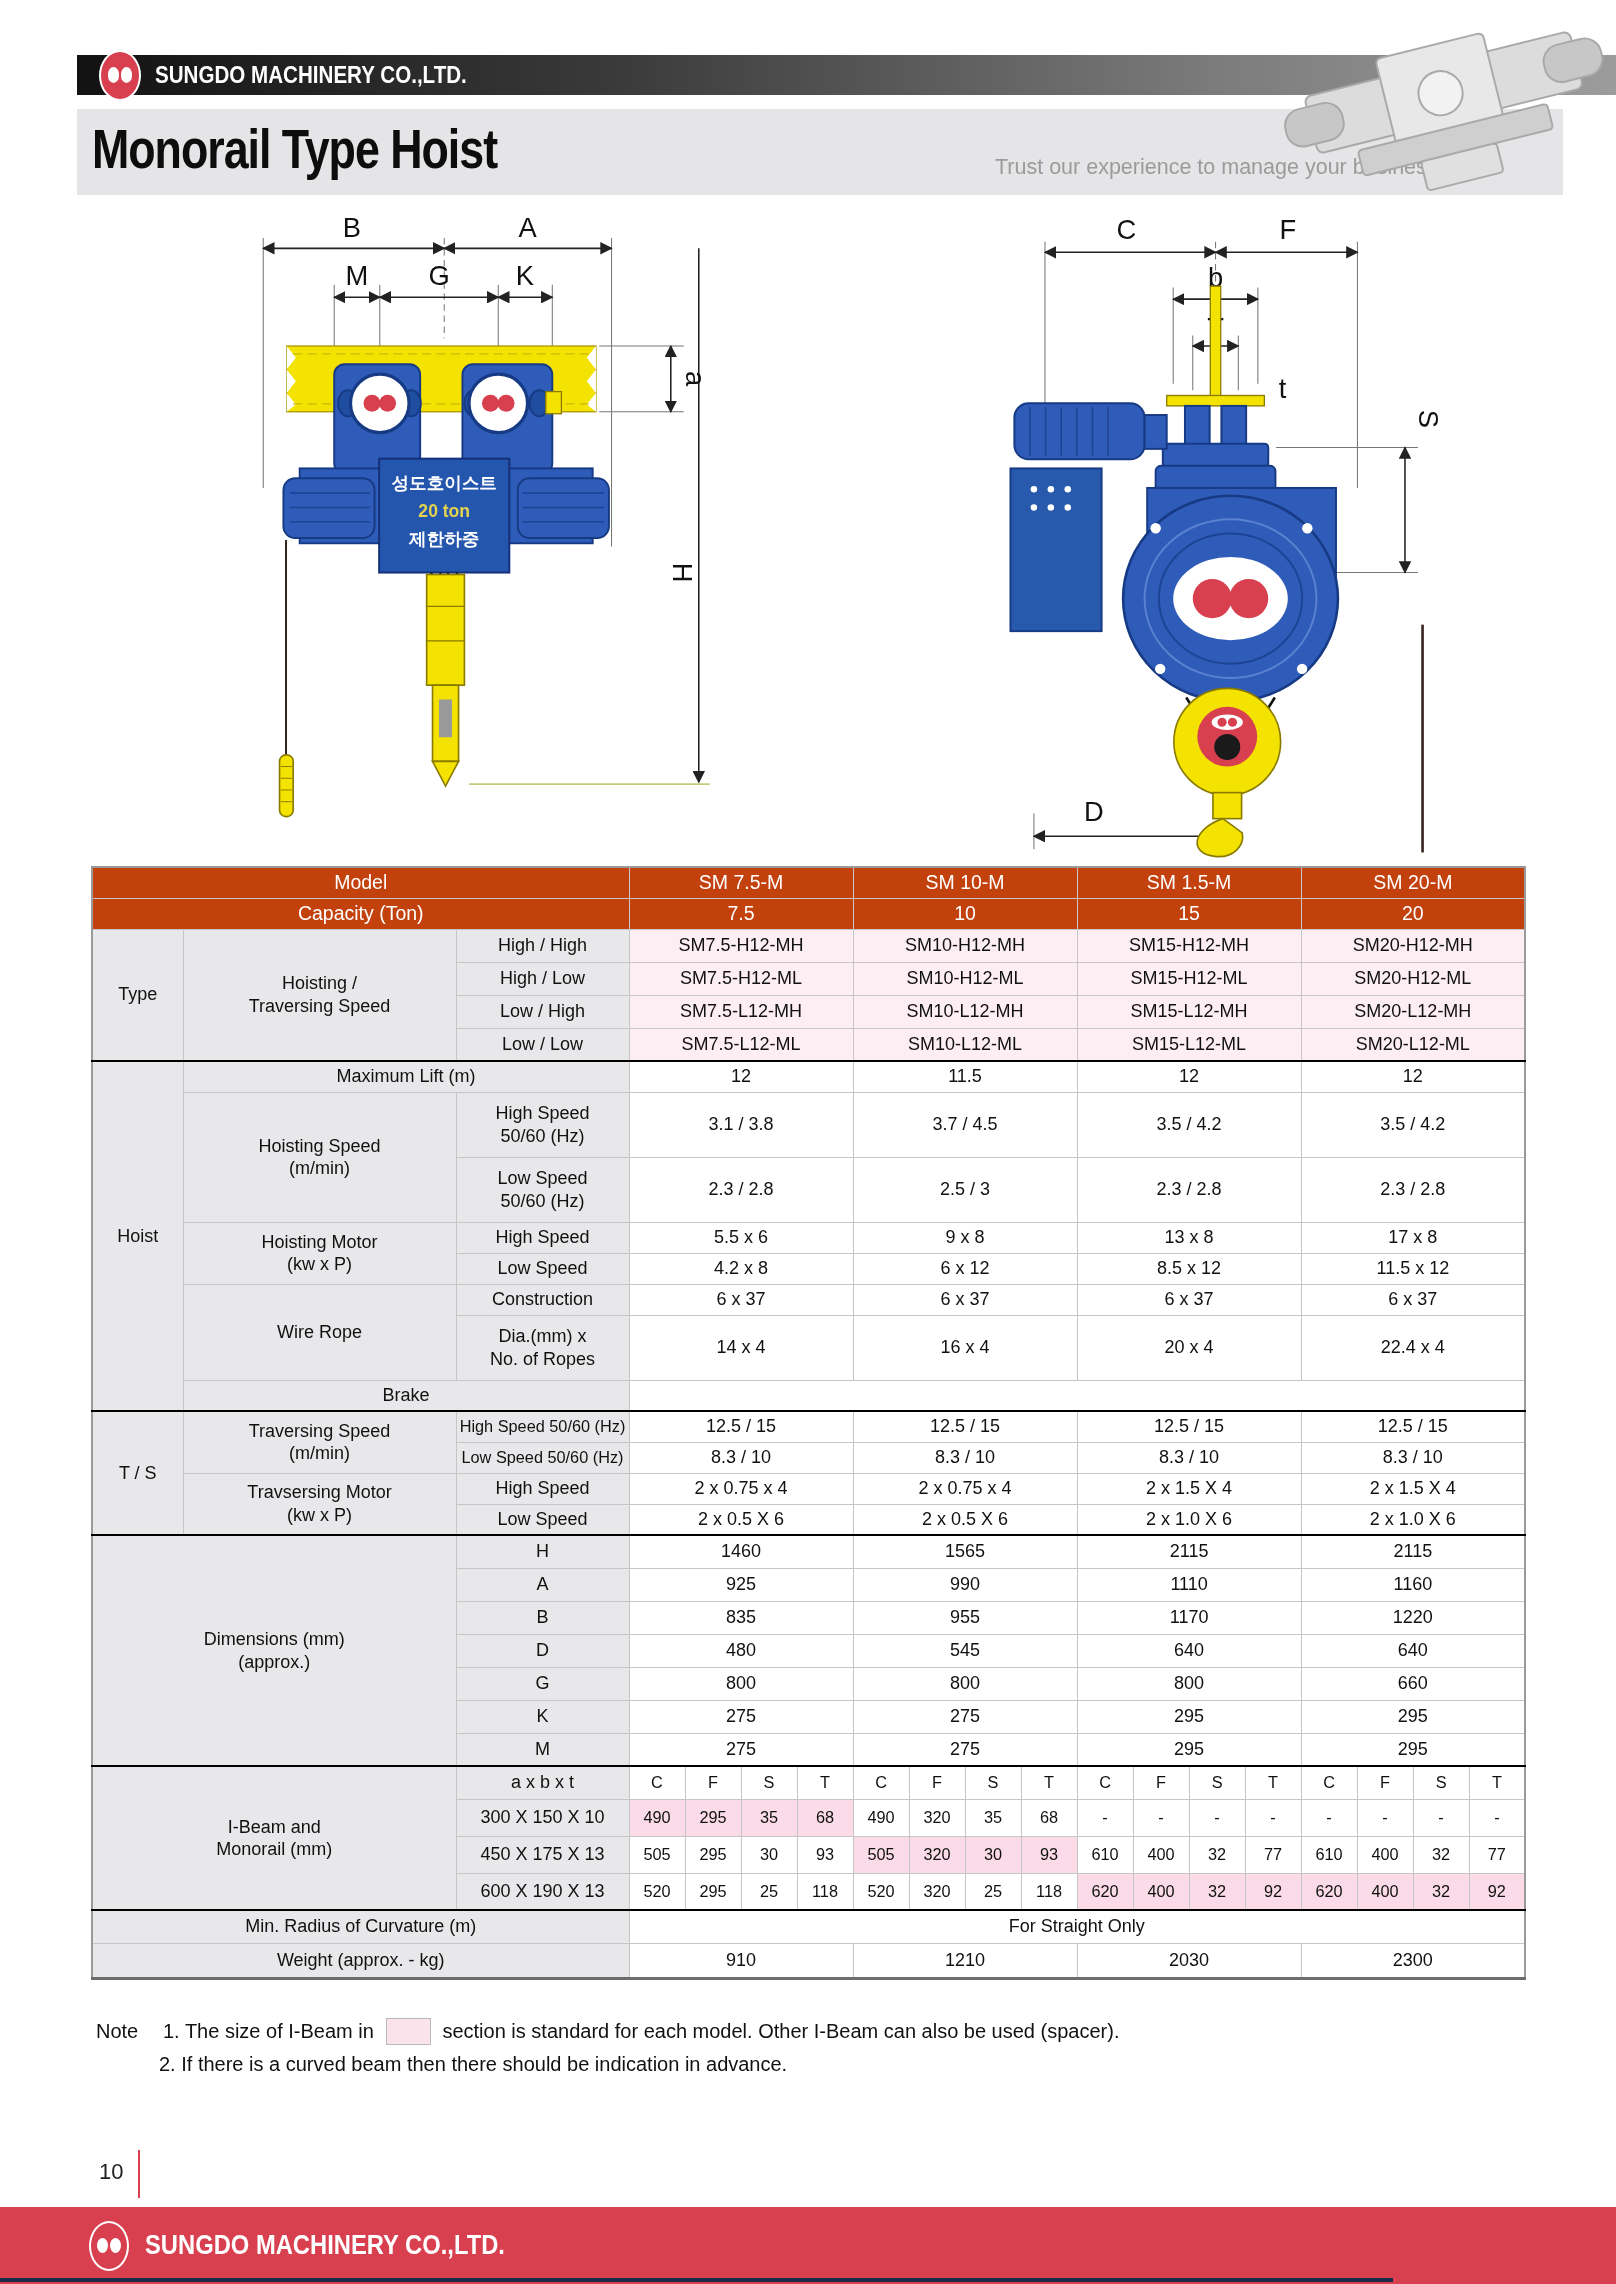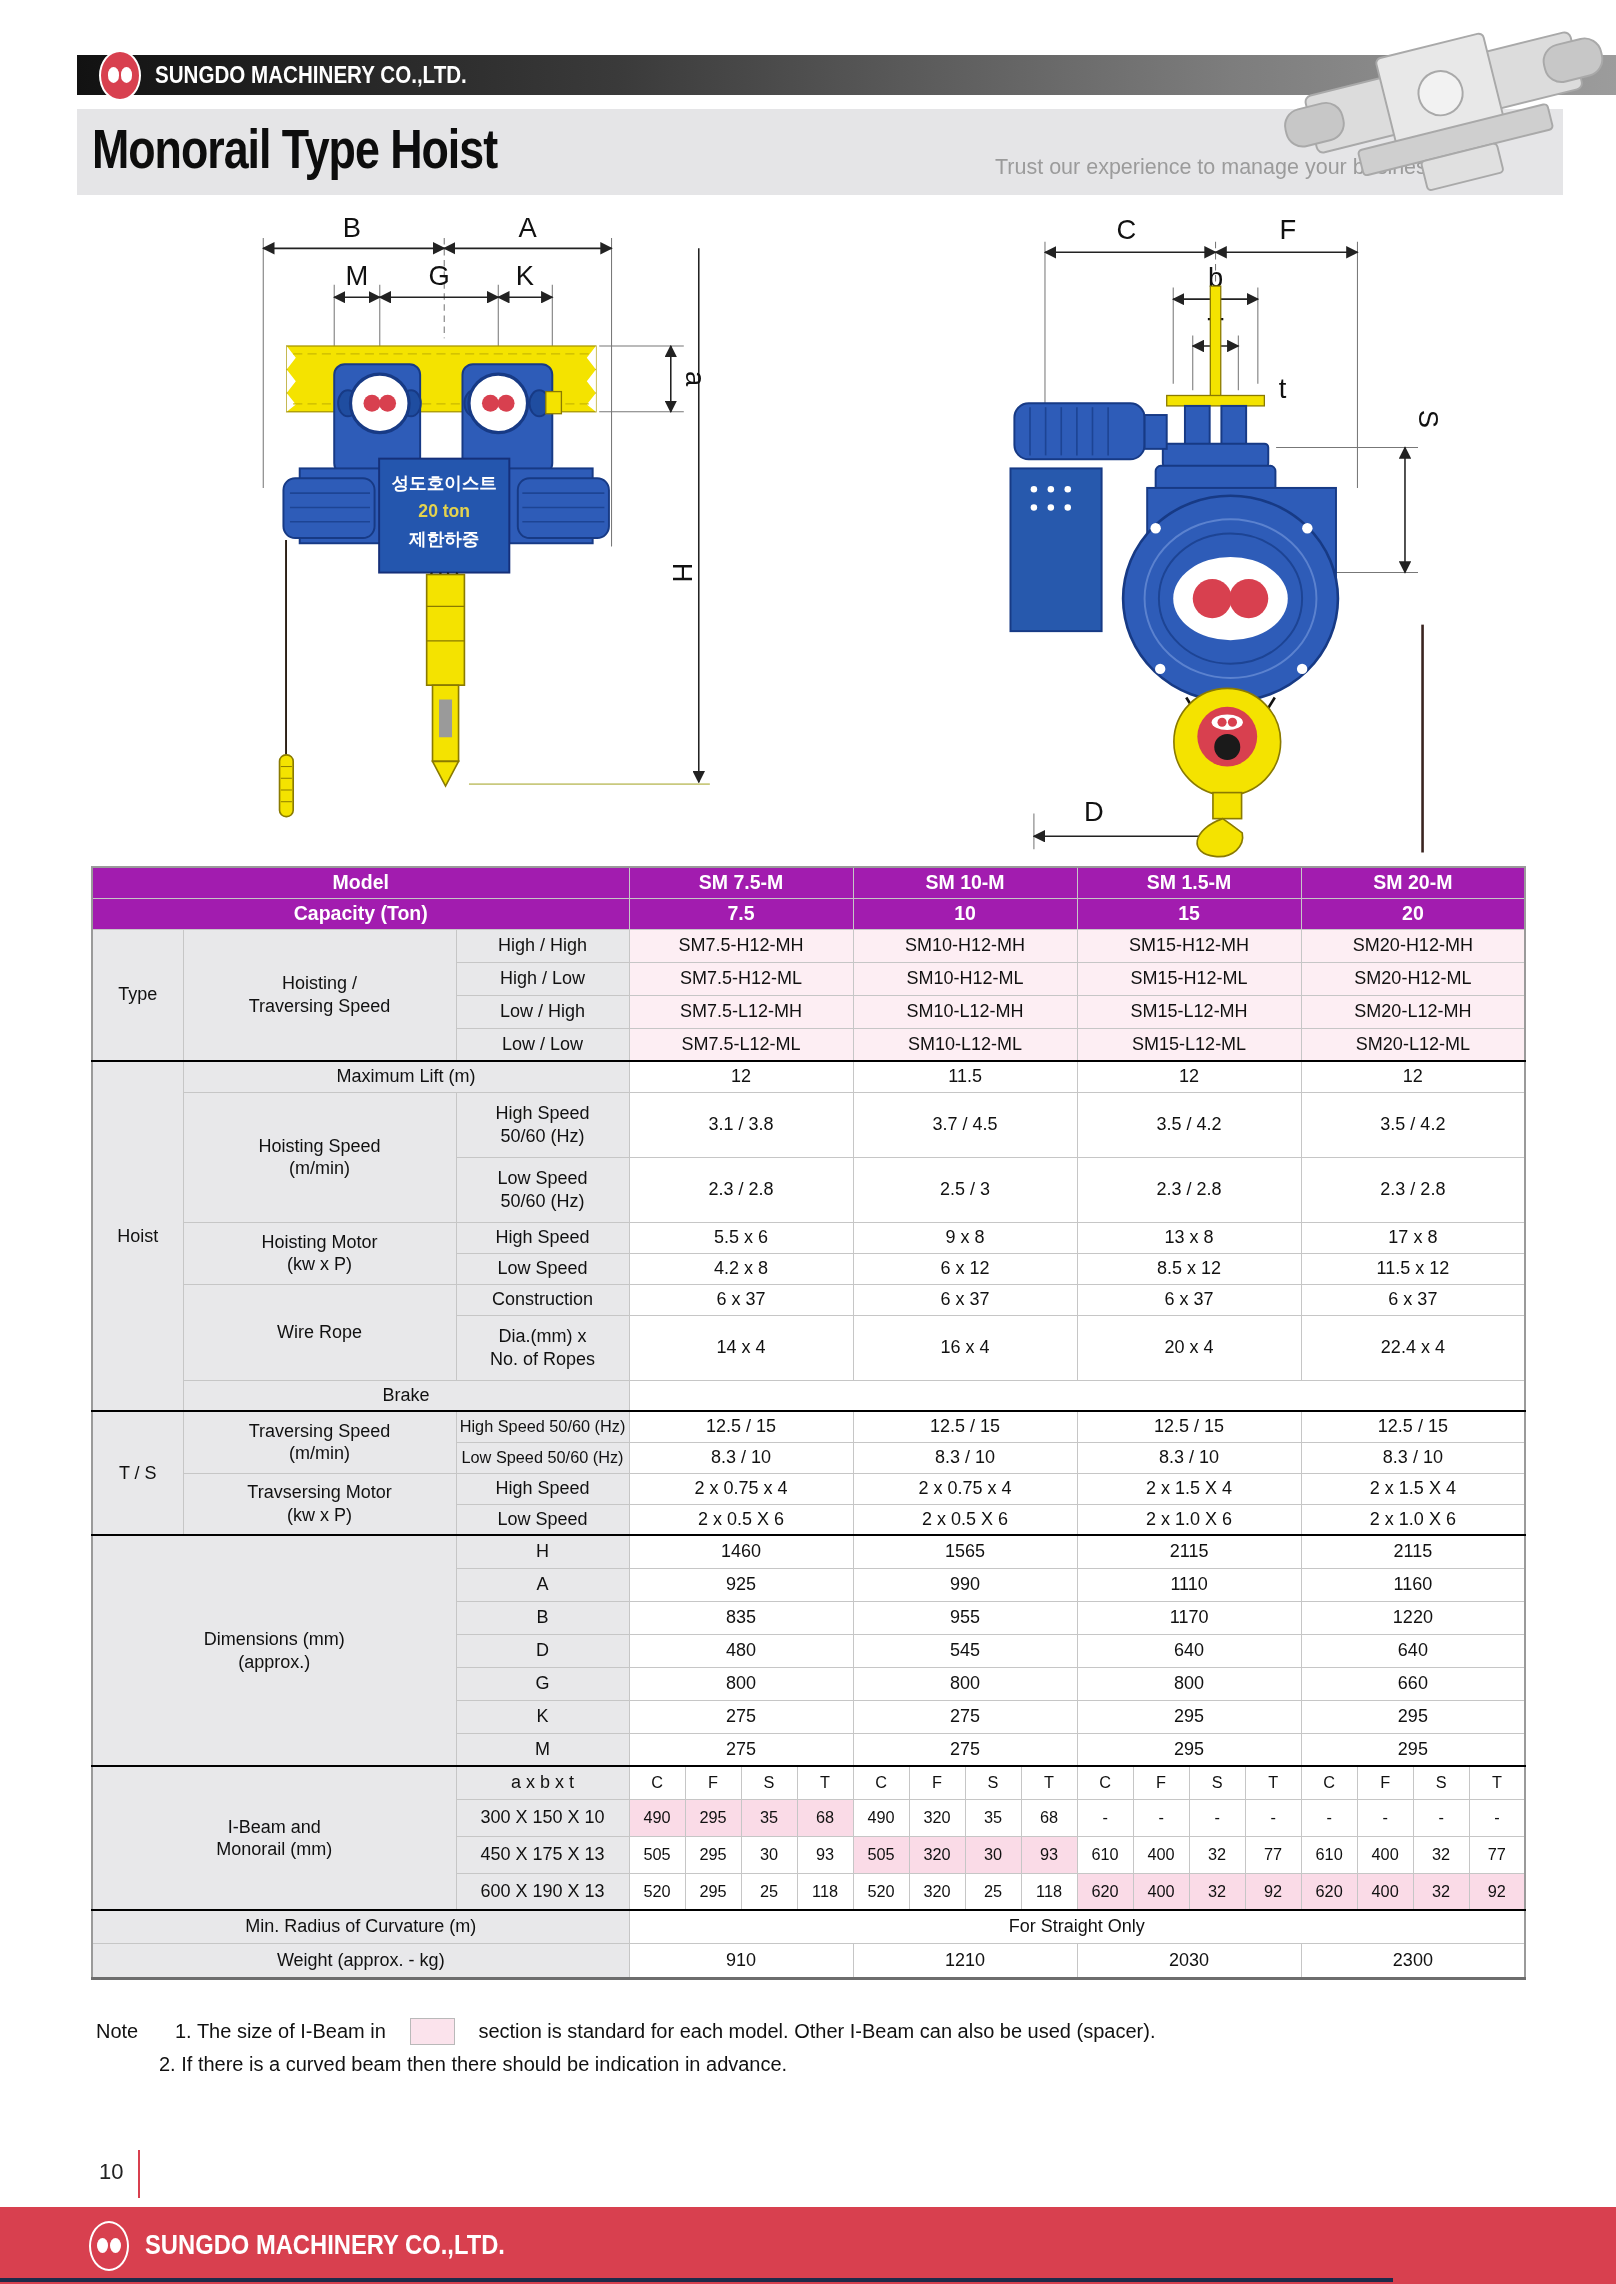--- a/index.html
+++ b/index.html
@@ -19,30 +19,30 @@
   .productimg{right:0;top:18px;}
 
   
   .diag{position:absolute;}
   .diag text{font-family:"Liberation Sans",sans-serif;}
 
   
   table.spec{position:absolute;left:91px;top:866px;width:1434px;border-collapse:collapse;table-layout:fixed;font-size:18px;color:#111;border:2px solid #9a9a9a;border-bottom:3.9px solid #6d6d6d;}
   table.spec td{border:0.7px solid #c6c6c6;text-align:center;vertical-align:middle;padding:0 2.6px;overflow:hidden;}
   td.g{background:#e8e8ea;}
-  td.red{background:#a21caf;color:#fff;font-weight:bold;font-size:19.5px;border:1.3px solid #fff;}
+  td.red{background:#c2410c;color:#fff;font-weight:normal;font-size:19.5px;border:1.3px solid #fff;}
   td.pink{background:#fdeef3;}
   td.hl{background:#fadbe7;}
   td.small{font-size:16.3px;padding:0 1.3px;}
   .pl{white-space:pre-line;line-height:1.25;margin-left:44px;}
   tr.sec td{border-top:2px solid #000000;}
 
   
   .notes{left:96px;top:2017px;font-size:20px;color:#111;line-height:1.45;}
-  .notes .row{display:flex;align-items:center;gap:16px;}
+  .notes .row{display:flex;align-items:center;gap:4px;}
   .swatch{display:inline-block;width:43px;height:25px;background:#fbe3ec;border:1.3px solid #b9b9b9;margin:0 7.8px;vertical-align:middle;}
   .n2{margin-left:63px;margin-top:3.9px;}
   .notelabel{width:63px;display:inline-block;}
 
   
   .pagenum{left:99px;top:2159px;font-size:22px;color:#222;}
   .pagenum-line{left:138px;top:2150px;width:2px;height:48px;background:#d8404f;}
   .footband{left:0;top:2207px;width:1617px;height:77px;background:#d8404f;display:flex;align-items:center;}
   .flogo{width:36px;height:46px;border-radius:50%;border:2.6px solid #fff;margin-left:89px;display:flex;align-items:center;justify-content:center;gap:1.3px;flex:0 0 auto;}
   .flogo i{display:block;width:11px;height:15px;border-radius:50%;background:#fff;}

